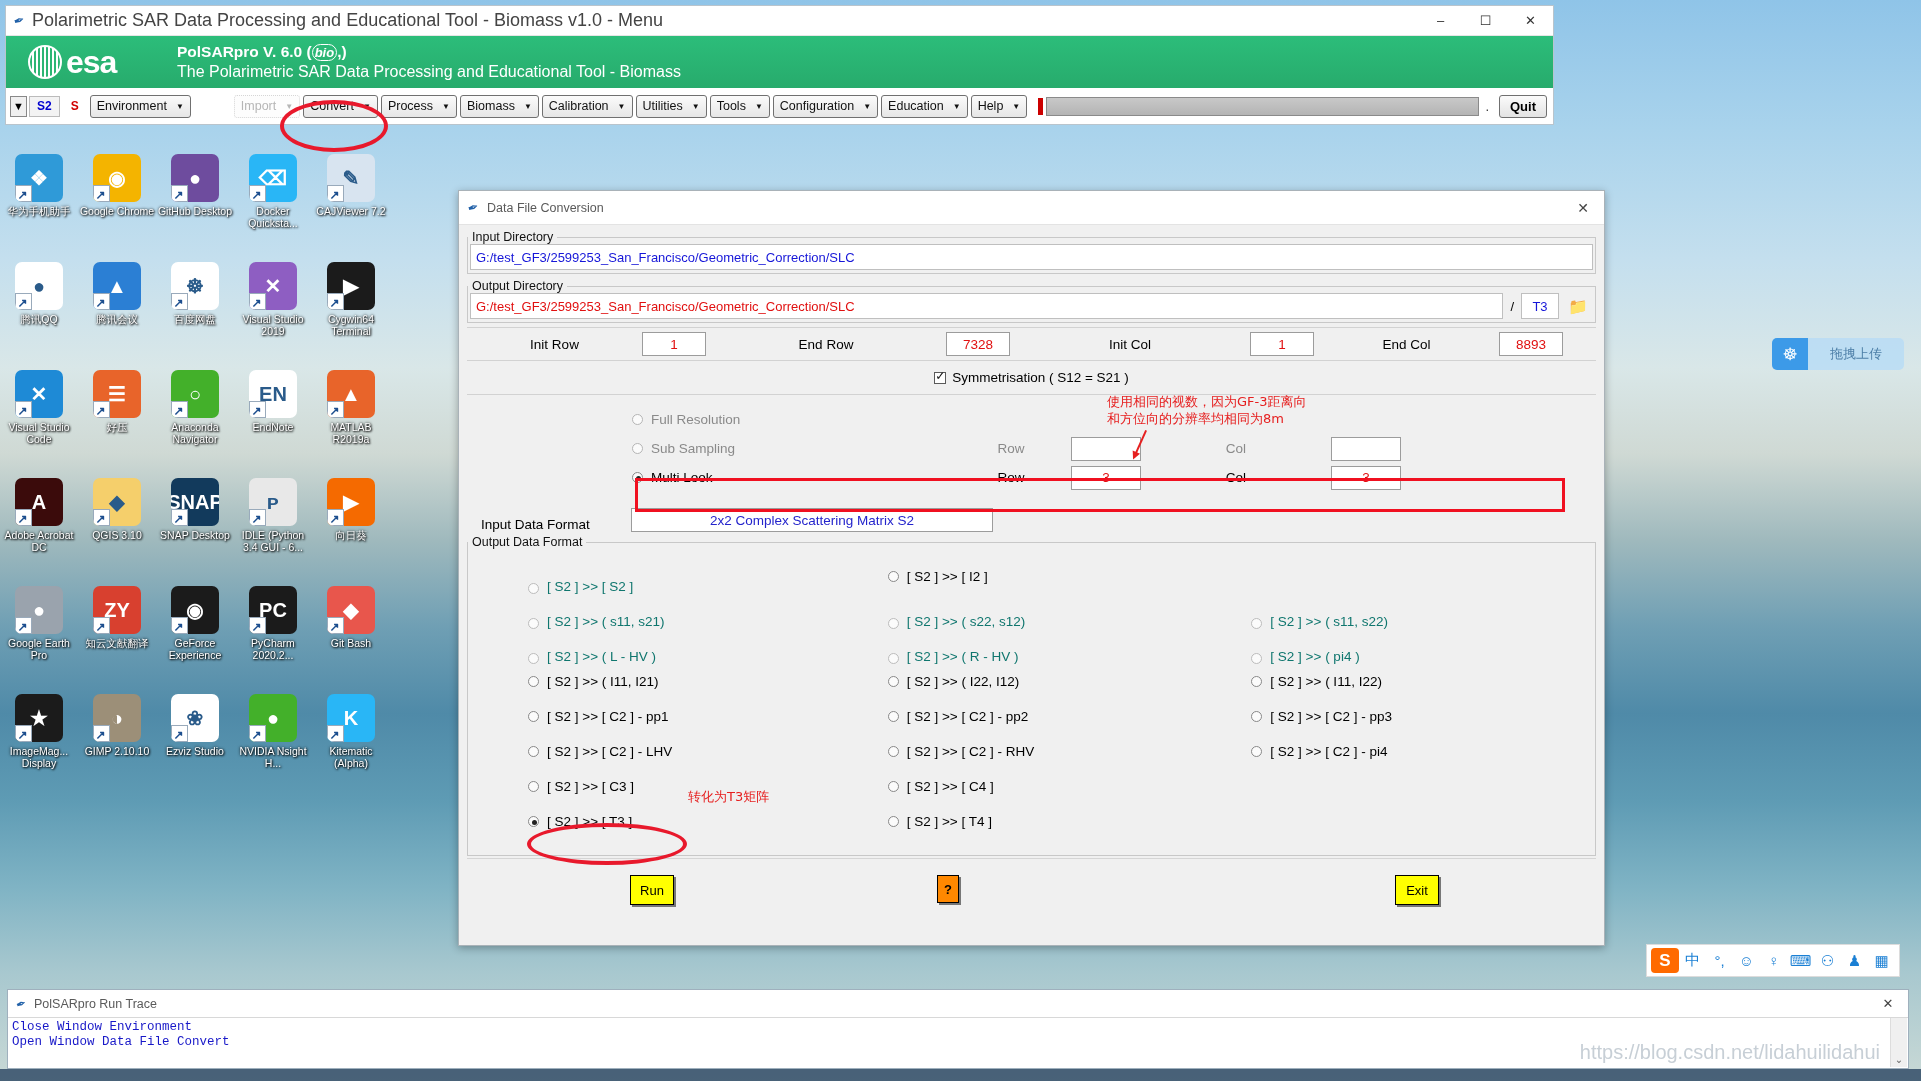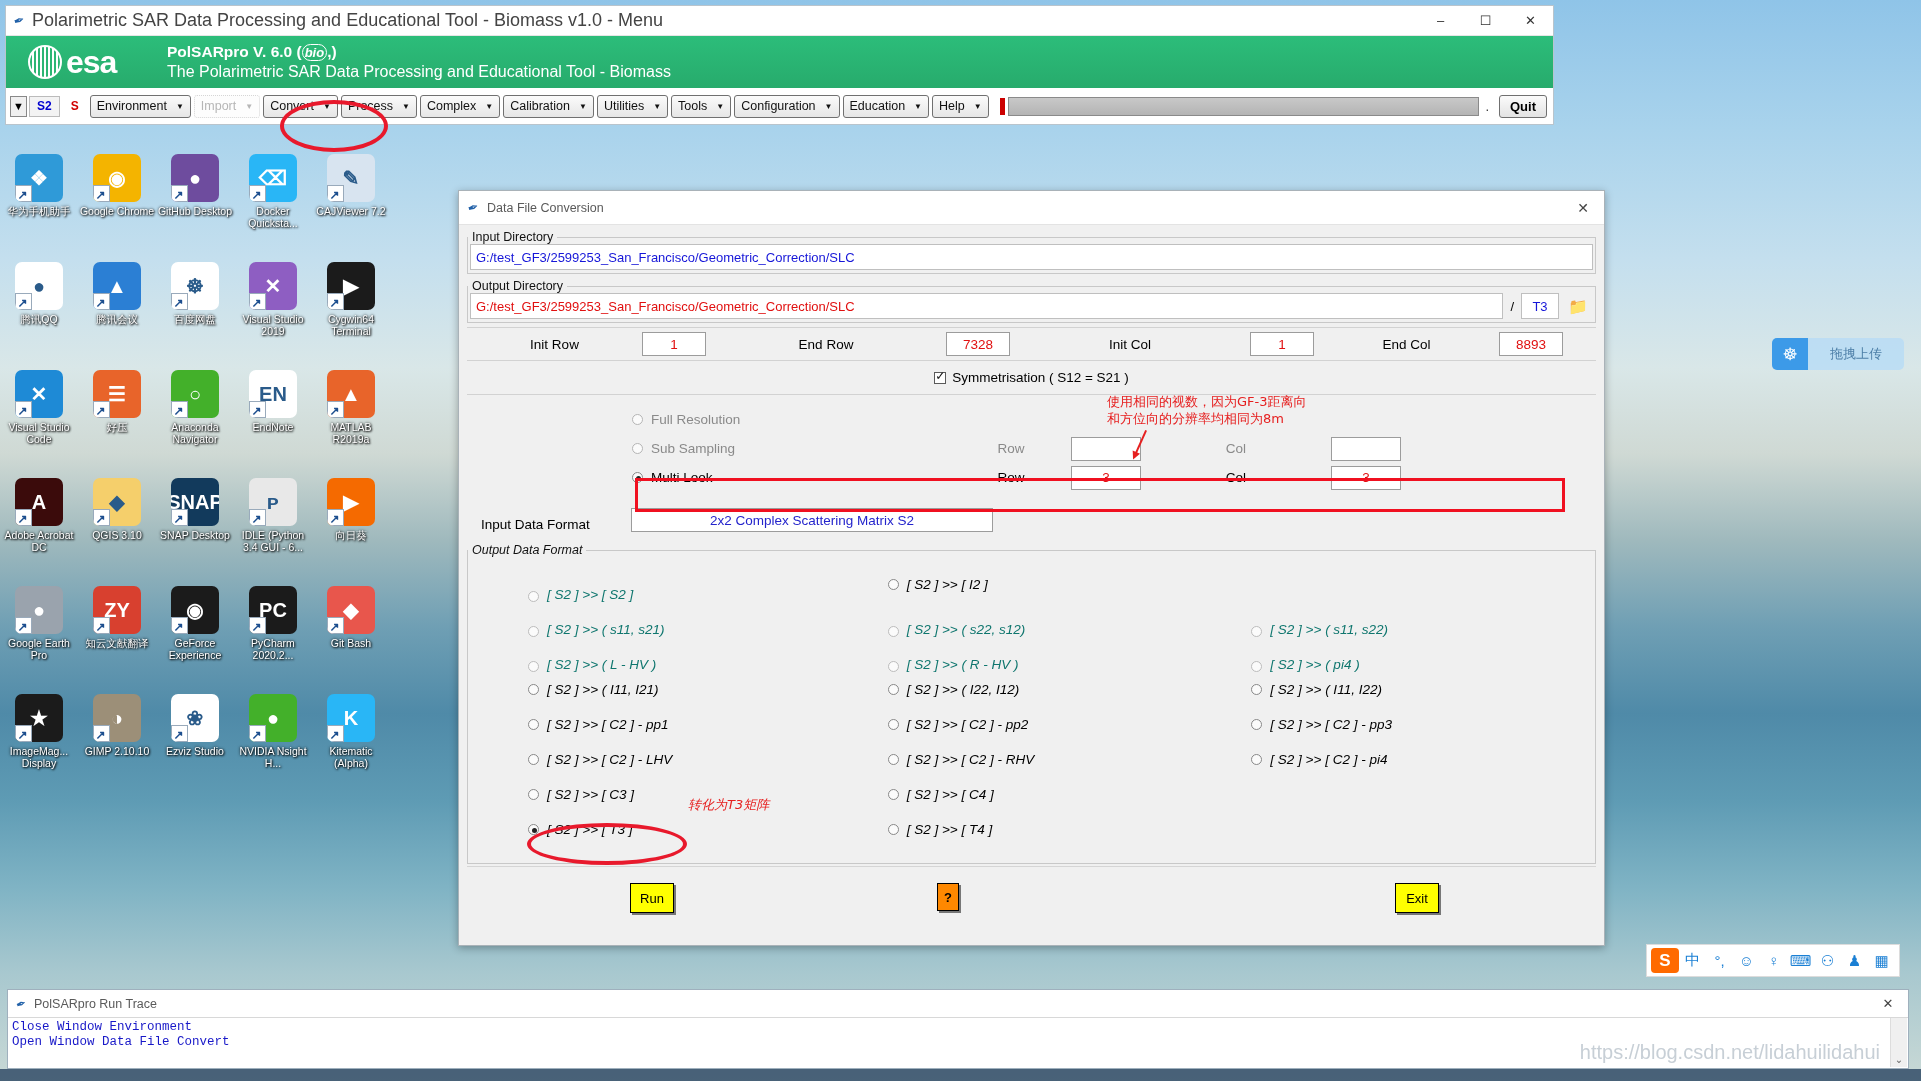--- a/index.html
+++ b/index.html
@@ -94,21 +94,21 @@
   #esa-logo .globe {
     width: 34px; height: 34px; border-radius: 50%;
     border: 2px solid #fff; margin-right: 4px;
     background: repeating-linear-gradient(90deg,#2bb673 0 2px,#fff 2px 4px);
     position: relative;
   }
   #esa-logo .word {
     font-size: 32px; color: #fff; font-weight: bold;
     letter-spacing: -1px; line-height: 30px;
   }
-  #esa-text { margin-left: 14px; color: #fff; }
+  #esa-text { margin-left: 24px; color: #fff; }
   #esa-text .l1 { font-size: 15.5px; font-weight: bold; }
   #esa-text .l1 .bio {
     border: 1px solid #fff; border-radius: 9px;
     padding: 0 2px; font-size: 13px; font-style: italic;
   }
   #esa-text .l2 { font-size: 16px; margin-top: 2px; }
 
   #menu-bar {
     height: 36px; display: flex; align-items: center;
     padding-left: 4px; background: #fff;
@@ -129,21 +129,21 @@
   .mb-label.red  { color: #d00000; font-weight: bold; }
   .mb-btn {
     height: 23px; border: 1px solid #707070; border-radius: 3px;
     background: linear-gradient(180deg,#fbfbfb,#e6e6e6);
     display: flex; align-items: center;
     font-size: 12.5px; padding: 0 6px; margin-right: 3px;
     white-space: nowrap; color: #111; text-align: center;
   }
   .mb-btn .carrot { margin-left: 9px; font-size: 8px; }
   .mb-btn.disabled { color: #b6b6b6; border-color: #d6d6d6;
-    background: #fdfdfd; border-style: dotted; }
+    background: #fdfdfd; border-style: dotted; margin-left: 40px; }
   #progress-track {
     margin-left: 16px; height: 19px; flex: 1;
     border: 1px solid #8a8a8a;
     background: linear-gradient(180deg,#c8c8c8,#b4b4b4);
     position: relative;
   }
   #progress-track::before {
     content:""; position:absolute; left:-9px; top:0;
     width:5px; height:17px; background:#cc0000;
   }
@@ -297,21 +297,21 @@
     display: flex; align-items: flex-end; height: 30px;
     margin-top: 4px; padding-left: 14px;
   }
   #infmt-row .lab { font-size: 13.5px; width: 150px; }
   #infmt-row .box {
     width: 362px; height: 24px; border: 1px solid #9c9c9c;
     background: #fff; color: #2424cc; font-size: 13.5px;
     display: flex; align-items: center; justify-content: center;
   }
 
-  #outfmt { margin-top: 11px; font-style: italic; }
+  #outfmt { margin-top: 3px; }
   #outfmt-grid {
     display: flex; padding: 10px 0 16px 0;
   }
   .ofcol { flex: 1; padding-left: 60px; }
   .ofcol:nth-child(2) { padding-left: 16px; }
   .ofcol:nth-child(3) { padding-left: 20px; }
   .ofitem {
     height: 35px; display: flex; align-items: center;
     font-size: 13.5px; position: relative;
   }
@@ -596,21 +596,21 @@
         </div>
         <div class="mb-btn">
           <span>Convert</span>
           <span class="carrot">▼</span>
         </div>
         <div class="mb-btn">
           <span>Process</span>
           <span class="carrot">▼</span>
         </div>
         <div class="mb-btn">
-          <span>Complex</span>
+          <span>Biomass</span>
           <span class="carrot">▼</span>
         </div>
         <div class="mb-btn">
           <span>Calibration</span>
           <span class="carrot">▼</span>
         </div>
         <div class="mb-btn">
           <span>Utilities</span>
           <span class="carrot">▼</span>
         </div>

